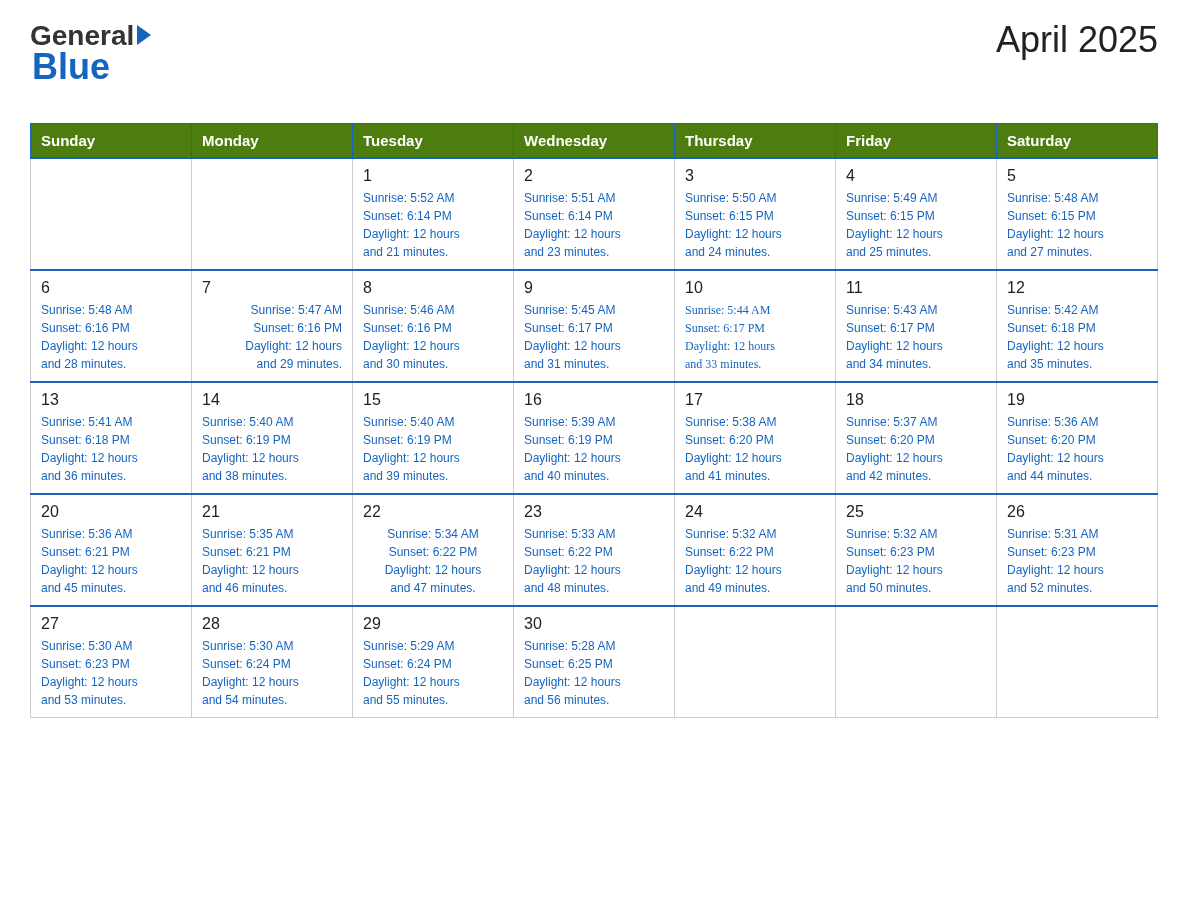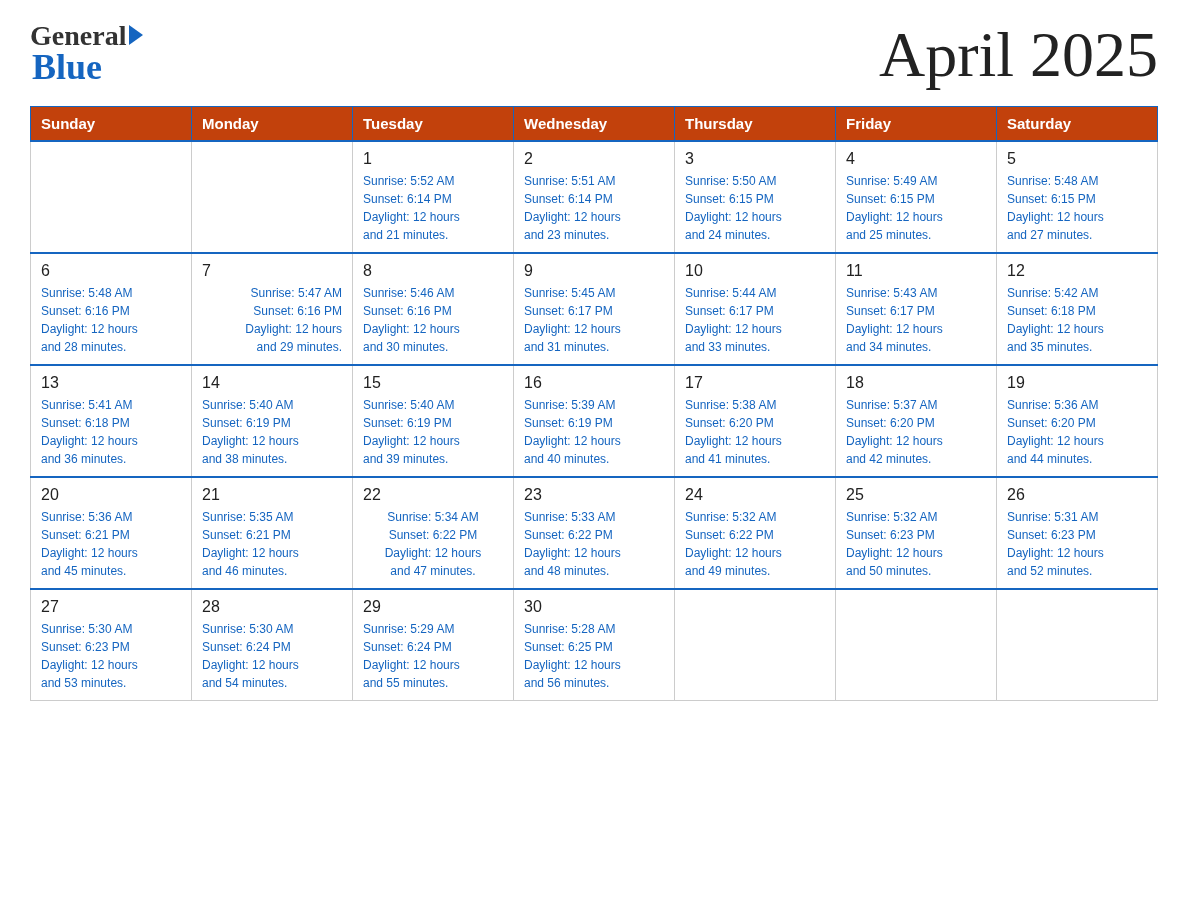--- a/index.html
+++ b/index.html
@@ -7,22 +7,21 @@
       font-family: Arial, sans-serif;
       background: #fff;
       padding: 20px 30px;
       width: 1188px;
       min-height: 918px;
     }
     .header {
       display: flex;
       justify-content: space-between;
       align-items: flex-start;
-      margin-bottom: 16px;
-      font-family: Liberation Serif, serif;
+      margin-bottom: 35px;
     }
     .logo-text-general {
       font-size: 28px;
       font-weight: bold;
       color: #333;
     }
     .logo-arrow {
       width: 0;
       height: 0;
       border-left: 14px solid #1565c0;
@@ -43,37 +42,37 @@
       font-size: 36px;
       font-weight: bold;
       color: #1565c0;
       margin-top: -6px;
       padding-left: 2px;
     }
     .title-section {
       text-align: right;
     }
     .calendar-title {
-      font-size: 64px;
+      font-size: 36px;
       font-weight: normal;
       color: #222;
       line-height: 1.1;
     }
     .calendar-subtitle {
       font-size: 22px;
       color: #444;
       margin-top: 4px;
     }
     .calendar-table {
       width: 100%;
       border-collapse: collapse;
       table-layout: fixed;
     }
     .calendar-table thead tr th {
-      background-color: #c2410c;
+      background-color: #4d7c0f;
       color: #fff;
       font-size: 15px;
       font-weight: bold;
       padding: 8px 10px;
       text-align: left;
       border: 1px solid #1565c0;
     }
     .calendar-table tbody tr td {
       vertical-align: top;
       padding: 8px 10px;
@@ -188,21 +187,21 @@
         </td>
         <td>
           <span class="day-number">9</span>
           <div class="day-info" style="white-space: pre-line;">Sunrise: 5:45 AM
 Sunset: 6:17 PM
 Daylight: 12 hours
 and 31 minutes.</div>
         </td>
         <td>
           <span class="day-number">10</span>
-          <div class="day-info" style="white-space: pre-line;">Sunrise: 5:44 AM
+          <div class="day-info" style="white-space: pre-line; font-family: Liberation Serif, serif;">Sunrise: 5:44 AM
 Sunset: 6:17 PM
 Daylight: 12 hours
 and 33 minutes.</div>
         </td>
         <td>
           <span class="day-number">11</span>
           <div class="day-info" style="white-space: pre-line;">Sunrise: 5:43 AM
 Sunset: 6:17 PM
 Daylight: 12 hours
 and 34 minutes.</div>

